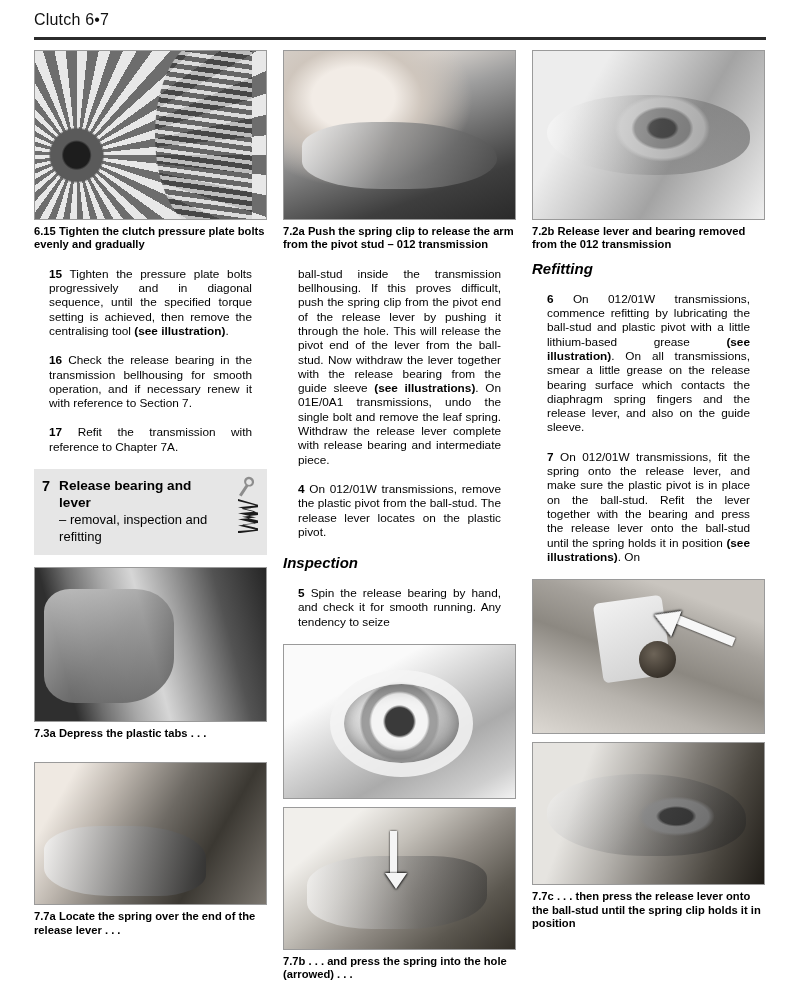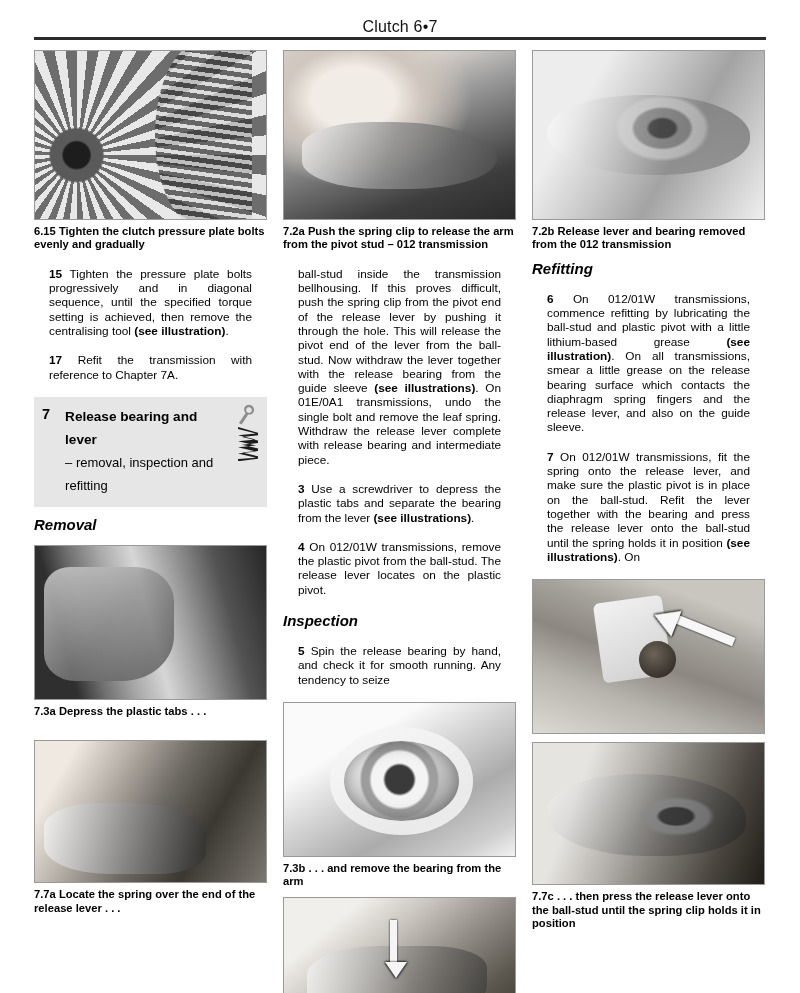--- a/index.html
+++ b/index.html
@@ -12,25 +12,25 @@
     height: 993px;
     position: relative;
     font-family: "Liberation Sans", sans-serif;
     color: #000;
     overflow: hidden;
   }
 
   
   .page-header {
     position: absolute;
-    top: 12px;
+    top: 5px;
     left: 34px;
     right: 34px;
     height: 34px;
-    text-align: center;
+    text-align: left;
   }
   .header-title {
     font-size: 16px;
     font-weight: 400;
     letter-spacing: .2px;
     line-height: 30px;
     color: #111;
     display: inline-block;
   }
   .header-rule {
@@ -259,23 +259,22 @@
   }
   .section-num {
     font-size: 14.5px;
     font-weight: bold;
     line-height: 16px;
     padding-top: 1px;
   }
   .section-title {
     font-size: 13.6px;
     font-weight: bold;
-    line-height: 23px;
+    line-height: 17px;
     max-width: 160px;
-    margin-left: 6px;
   }
   .section-title .sub {
     font-weight: normal;
     font-size: 13px;
   }
   .spanner-icon {
     position: absolute;
     right: 6px;
     top: 6px;
     width: 26px;
@@ -305,20 +304,21 @@
 
   <div class="col">
 
     <div class="photo h170">
       <div class="ph-inner pf1"></div>
     </div>
     <div class="caption">6.15  Tighten the clutch pressure plate bolts evenly and gradually</div>
 
     <div class="body-text">
       <p><span class="step-no">15</span><span> Tighten the pressure plate bolts progressively and in diagonal sequence, until the specified torque setting is achieved, then remove the centralising tool </span><b>(see illustration)</b><span>.</span></p>
+      <p><span class="step-no">16</span><span> Check the release bearing in the transmission bellhousing for smooth operation, and if necessary renew it with reference to Section 7.</span></p>
       <p><span class="step-no">17</span><span> Refit the transmission with reference to Chapter 7A.</span></p>
     </div>
 
     <div class="section-box">
       <div class="section-inner">
         <div class="section-num">7</div>
         <div class="section-title">
           <span>Release bearing and lever</span><br>
           <span class="sub">– removal, inspection and refitting</span>
         </div>
@@ -326,21 +326,20 @@
       <svg class="spanner-icon" viewBox="0 0 26 58">
         <g fill="#8d8d8d">
           <path d="M16.5 2.5c-2.6-1.4-5.6-.6-6.9 1.8-1 1.9-.5 4.2 1 5.6L4 20l2.6 1.5 6.6-10.1c2 .6 4.2-.2 5.3-2.1 1.3-2.4.5-5.4-2-6.8zm-1.1 2.2c1.4.8 1.9 2.5 1.1 3.8-.8 1.4-2.5 1.8-3.9 1-1.4-.8-1.8-2.5-1-3.9.7-1.3 2.4-1.7 3.8-.9z"></path>
         </g>
         <g fill="#1b1b1b">
           <path d="M3 26l18 4.4-18 1.8 18 4.2-18 1.8 18 4.3-18 1.8 18 4.3-18 1.8 18 4.3-18 1.4v2.2l20-2.6v-2.4l-16-3.7 16-1.7v-2.4l-16-3.8 16-1.6v-2.5l-16-3.7 16-1.7v-2.4L3 24z"></path>
         </g>
       </svg>
     </div>
 
-    <div class="subhead">Removal</div>
 
 
     <div class="photo h155 photo-block" style="margin-top:12px;">
       <div class="ph-inner pf4"></div>
     </div>
     <div class="caption">7.3a  Depress the plastic tabs . . .</div>
 
     <div class="photo h143" style="margin-top:22px;">
       <div class="ph-inner pf7"></div>
     </div>
@@ -349,34 +348,32 @@
 
   <div class="col">
 
     <div class="photo h170">
       <div class="ph-inner pf2"></div>
     </div>
     <div class="caption">7.2a  Push the spring clip to release the arm from the pivot stud – 012 transmission</div>
 
     <div class="body-text">
       <p><span>ball-stud inside the transmission bellhousing. If this proves difficult, push the spring clip from the pivot end of the release lever by pushing it through the hole. This will release the pivot end of the lever from the ball-stud. Now withdraw the lever together with the release bearing from the guide sleeve </span><b>(see illustrations)</b><span>. On 01E/0A1 transmissions, undo the single bolt and remove the leaf spring. Withdraw the release lever complete with release bearing and intermediate piece.</span></p>
-      <p><span class="step-no">3</span><span> Use a screwdriver to depress the plastic tabs and separate the bearing from the lever </span><b>(see illustrations)</b><span>.</span></p>
       <p><span class="step-no">4</span><span> On 012/01W transmissions, remove the plastic pivot from the ball-stud. The release lever locates on the plastic pivot.</span></p>
     </div>
 
     <div class="subhead tight">Inspection</div>
 
     <div class="body-text">
       <p><span class="step-no">5</span><span> Spin the release bearing by hand, and check it for smooth running. Any tendency to seize</span></p>
     </div>
 
     <div class="photo h155 photo-block" style="margin-top:12px;">
       <div class="ph-inner pf5"></div>
     </div>
-    <div class="caption">7.3b  . . . and remove the bearing from the arm</div>
 
     <div class="photo h143" style="margin-top:8px;">
       <div class="ph-inner pf8"></div>
       <div class="photo-arrow arrow-down"></div>
     </div>
     <div class="caption">7.7b  . . . and press the spring into the hole (arrowed) . . .</div>
   </div>
 
   <div class="col">
 

